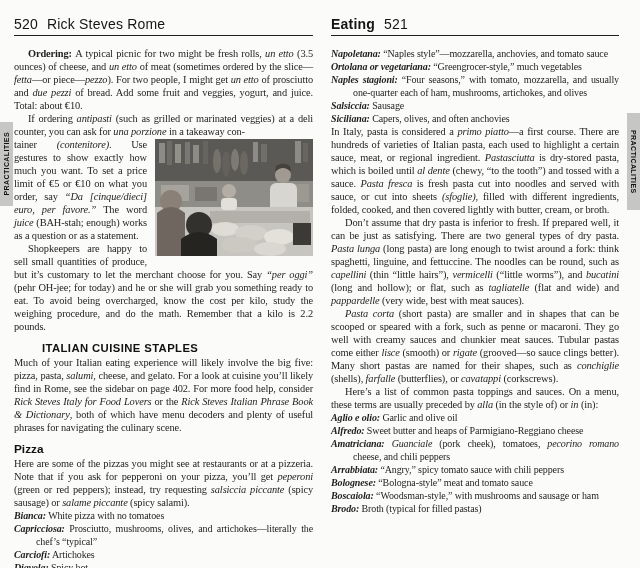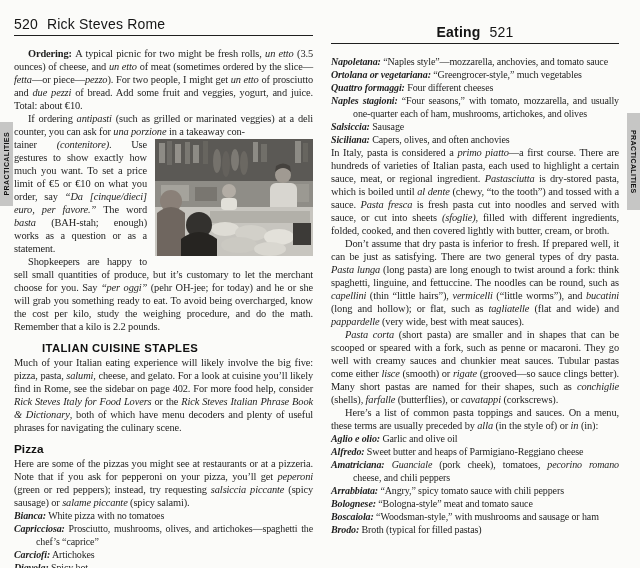--- a/index.html
+++ b/index.html
@@ -22,21 +22,21 @@
   
   .page{position:absolute;top:16px;}
   .page-left{left:14px;width:299px;}
   .page-right{left:331px;width:288px;}
   .pghead{
     display:flex;align-items:baseline;gap:9px;
     font-family:"Liberation Sans",sans-serif;font-size:14px;
     letter-spacing:.2px;color:#151515;padding-bottom:3px;
     border-bottom:1.3px solid #1f1f1f;
   }
-  .pghead.right{justify-content:center;margin-top:8px;}
+  .pghead.right{justify-content:flex-start;}
   .pghead .bold{font-weight:bold;}
   
   .bodytext{margin-top:11px;}
   p.b{
     margin:0;font-size:10.4px;line-height:13px;text-align:justify;
     letter-spacing:-0.12px;
   }
   p.ind{text-indent:14px;}
   .fb{font-weight:bold;}
   .fi{font-style:italic;}
@@ -121,50 +121,49 @@
 
           <rect x="138" y="84" width="18" height="22" fill="#3c3a37"></rect>
 
           <circle cx="16" cy="62" r="11" fill="#8a8078"></circle>
           <path d="M2 74 q14 -12 28 0 l0 43 l-28 0 z" fill="#6f665f"></path>
           <circle cx="44" cy="86" r="13" fill="#33312e"></circle>
           <path d="M26 100 q18 -14 36 0 l0 17 l-36 0 z" fill="#262421"></path>
           <circle cx="74" cy="52" r="7" fill="#b3ada5"></circle>
           <rect x="66" y="59" width="16" height="12" rx="4" fill="#e2e0d9"></rect>
         </svg>
-        <p class="b"><span>tainer </span><span class="fi">(contenitore)</span><span>. Use gestures to show exactly how much you want. To set a price limit of €5 or €10 on what you order, say </span><span class="fi">“Da [cinque/dieci] euro, per favore.”</span><span> The word </span><span class="fi">basta</span><span> (BAH-stah; enough) works as a question or as a statement.</span></p>
+        <p class="b"><span>tainer </span><span class="fi">(contenitore)</span><span>. Use gestures to show exactly how much you want. To set a price limit of €5 or €10 on what you order, say </span><span class="fi">“Da [cinque/dieci] euro, per favore.”</span><span> The word </span><span class="fi">juice</span><span> (BAH-stah; enough) works as a question or as a statement.</span></p>
         <p class="b ind"><span>Shopkeepers are happy to sell small quantities of produce, but it’s customary to let the merchant choose for you. Say </span><span class="fi">“per oggi”</span><span> (pehr OH-jee; for today) and he or she will grab you something ready to eat. To avoid being overcharged, know the cost per kilo, study the weighing procedure, and do the math. Remember that a kilo is 2.2 pounds.</span></p>
       </div>
 
       <h2 class="caps">ITALIAN CUISINE STAPLES</h2>
       <p class="b"><span>Much of your Italian eating experience will likely involve the big five: pizza, pasta, </span><span class="fi">salumi</span><span>, cheese, and gelato. For a look at cuisine you’ll likely find in Rome, see the sidebar on page 402. For more food help, consider </span><span class="fi">Rick Steves Italy for Food Lovers</span><span> or the </span><span class="fi">Rick Steves Italian Phrase Book &amp; Dictionary</span><span>, both of which have menu decoders and plenty of useful phrases for navigating the culinary scene.</span></p>
 
       <h3 class="sub">Pizza</h3>
       <p class="b"><span>Here are some of the pizzas you might see at restaurants or at a pizzeria. Note that if you ask for pepperoni on your pizza, you’ll get </span><span class="fi">peperoni</span><span> (green or red peppers); instead, try requesting </span><span class="fi">salsiccia piccante</span><span> (spicy sausage) or </span><span class="fi">salame piccante</span><span> (spicy salami).</span></p>
       <div>
         <p class="def"><span class="fb fi">Bianca:</span><span> White pizza with no tomatoes</span></p>
-        <p class="def"><span class="fb fi">Capricciosa:</span><span> Prosciutto, mushrooms, olives, and artichokes—spaghetti the chef’s “caprice”</span></p>
+        <p class="def"><span class="fb fi">Capricciosa:</span><span> Prosciutto, mushrooms, olives, and artichokes—literally the chef’s “typical”</span></p>
         <p class="def"><span class="fb fi">Carciofi:</span><span> Artichokes</span></p>
         <p class="def"><span class="fb fi">Diavola:</span><span> Spicy hot</span></p>
 
       </div>
     </div>
   </div>
 
   <div class="page page-right">
     <div class="pghead right">
       <span class="bold">Eating</span>
       <span>521</span>
     </div>
 
     <div class="bodytext">
       <div>
         <p class="def"><span class="fb fi">Napoletana:</span><span> “Naples style”—mozzarella, anchovies, and tomato sauce</span></p>
         <p class="def"><span class="fb fi">Ortolana or vegetariana:</span><span> “Greengrocer-style,” much vegetables</span></p>
-        <p class="def"><span class="fb fi">Quattro formaggi:</span><span> Four different cheeses</span></p>
         <p class="def"><span class="fb fi">Naples stagioni:</span><span> “Four seasons,” with tomato, mozzarella, and usually one-quarter each of ham, mushrooms, artichokes, and olives</span></p>
         <p class="def"><span class="fb fi">Salsiccia:</span><span> Sausage</span></p>
         <p class="def"><span class="fb fi">Siciliana:</span><span> Capers, olives, and often anchovies</span></p>
       </div>
 
       <p class="b"><span>In Italy, pasta is considered a </span><span class="fi">primo piatto</span><span>—a first course. There are hundreds of varieties of Italian pasta, each used to highlight a certain sauce, meat, or regional ingredient. </span><span class="fi">Pastasciutta</span><span> is dry-stored pasta, which is boiled until </span><span class="fi">al dente</span><span> (chewy, “to the tooth”) and tossed with a sauce. </span><span class="fi">Pasta fresca</span><span> is fresh pasta cut into noodles and served with sauce, or cut into sheets </span><span class="fi">(sfoglie)</span><span>, filled with different ingredients, folded, cooked, and then covered lightly with butter, cream, or broth.</span></p>
       <p class="b ind"><span>Don’t assume that dry pasta is inferior to fresh. If prepared well, it can be just as satisfying. There are two general types of dry pasta. </span><span class="fi">Pasta lunga</span><span> (long pasta) are long enough to twist around a fork: think spaghetti, linguine, and fettuccine. The noodles can be round, such as </span><span class="fi">capellini</span><span> (thin “little hairs”), </span><span class="fi">vermicelli</span><span> (“little worms”), and </span><span class="fi">bucatini</span><span> (long and hollow); or flat, such as </span><span class="fi">tagliatelle</span><span> (flat and wide) and </span><span class="fi">pappardelle</span><span> (very wide, best with meat sauces).</span></p>
       <p class="b ind"><span class="fi">Pasta corta</span><span> (short pasta) are smaller and in shapes that can be scooped or speared with a fork, such as penne or macaroni. They go well with creamy sauces and chunkier meat sauces. Tubular pastas come either </span><span class="fi">lisce</span><span> (smooth) or </span><span class="fi">rigate</span><span> (grooved—so sauce clings better). Many short pastas are named for their shapes, such as </span><span class="fi">conchiglie</span><span> (shells), </span><span class="fi">farfalle</span><span> (butterflies), or </span><span class="fi">cavatappi</span><span> (corkscrews).</span></p>
       <p class="b ind"><span>Here’s a list of common pasta toppings and sauces. On a menu, these terms are usually preceded by </span><span class="fi">alla</span><span> (in the style of) or </span><span class="fi">in</span><span> (in):</span></p>
 

